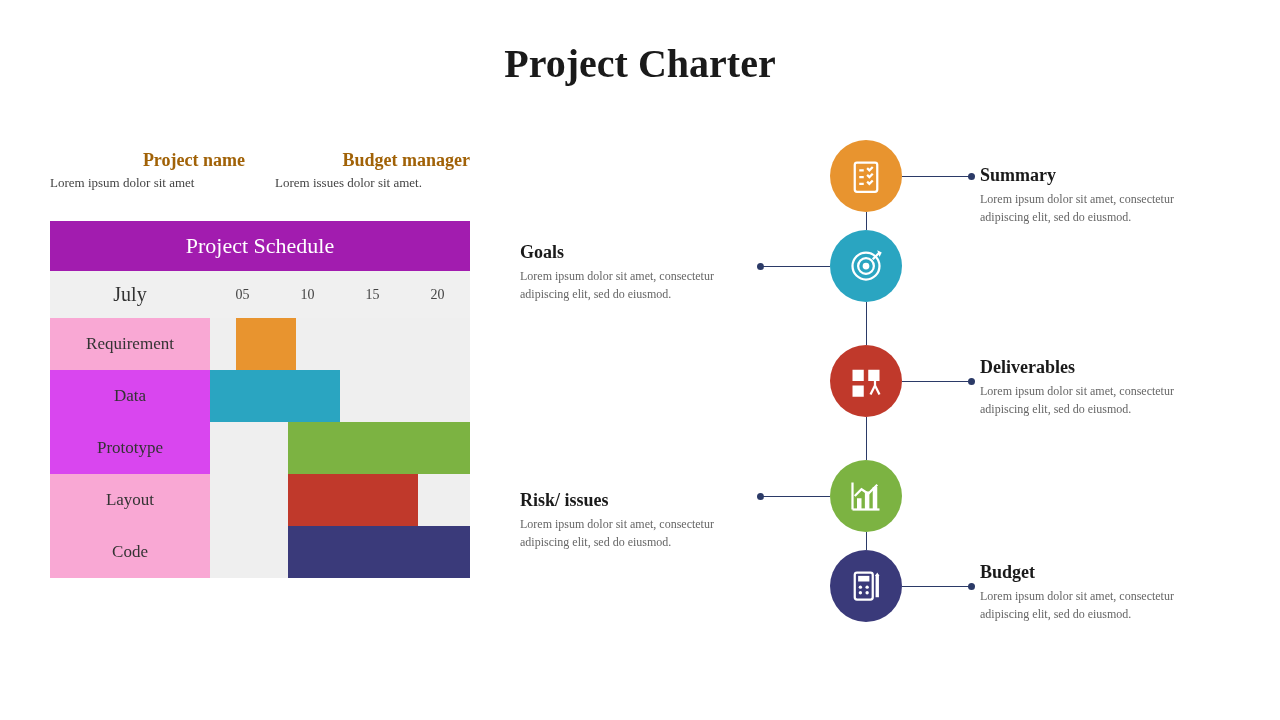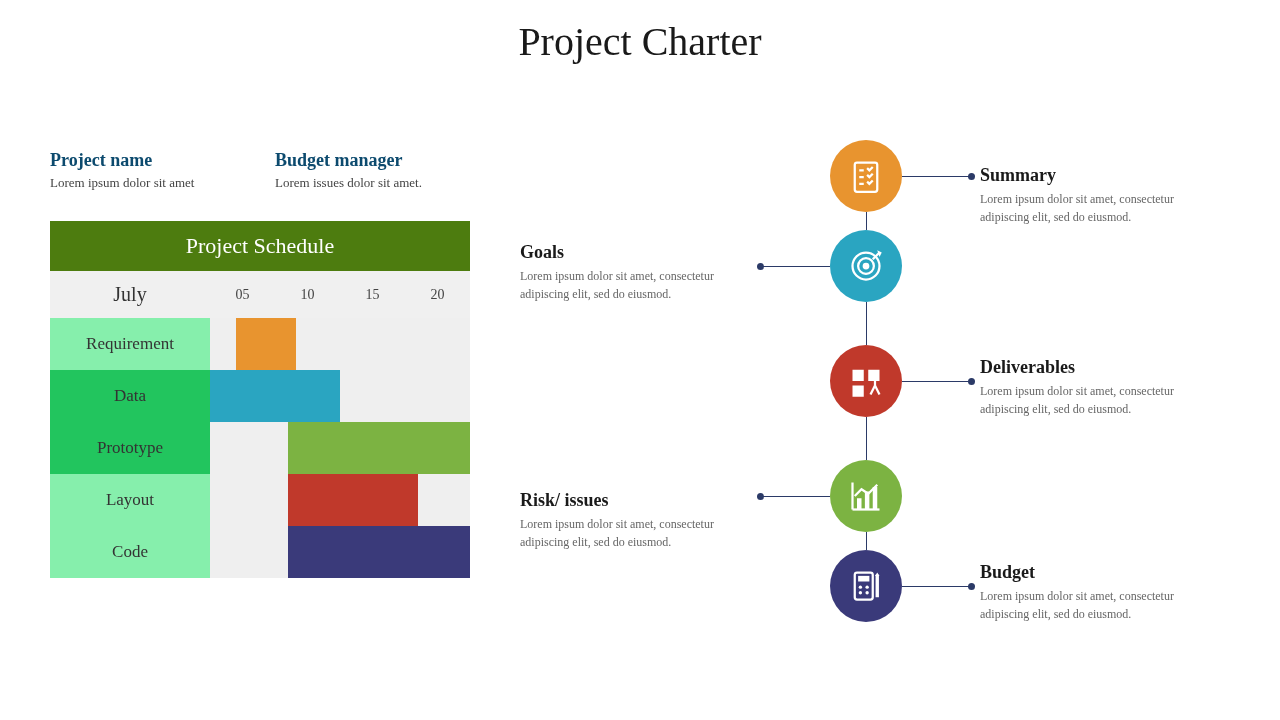--- a/index.html
+++ b/index.html
@@ -1,34 +1,34 @@
 <!DOCTYPE html>
 <html><head>
 <meta charset="utf-8">
 <style>
 * { margin: 0; padding: 0; box-sizing: border-box; }
 body { font-family: Georgia, 'Times New Roman', serif; width: 1280px; height: 720px; background: #fff; color: #333; position: relative; }
-.title { text-align: center; font-size: 40px; font-weight: 400; color: #1a1a1a; padding-top: 18px; }
+.title { text-align: center; font-size: 40px; font-weight: 700; color: #1a1a1a; padding-top: 40px; }
 .left-col { position: absolute; left: 50px; top: 150px; width: 420px; }
 .meta-row { display: flex; gap: 30px; margin-bottom: 30px; }
 .meta-item { flex: 1; }
-.meta-label { font-size: 18px; font-weight: bold; color: #0c4a6e; margin-bottom: 4px; }
+.meta-label { font-size: 18px; font-weight: bold; color: #a16207; margin-bottom: 4px; text-align: right; }
 .meta-value { font-size: 13px; color: #444; }
 .schedule { width: 420px; }
-.sched-header { background: #4d7c0f; color: #fff; text-align: center; font-size: 22px; padding: 12px 0; }
+.sched-header { background: #a21caf; color: #fff; text-align: center; font-size: 22px; padding: 12px 0; }
 .sched-month-row { display: flex; align-items: center; background: #f0f0f0; }
 .sched-month { width: 160px; text-align: center; font-size: 20px; padding: 12px 0; color: #333; }
 .sched-dates { flex: 1; display: flex; }
 .sched-date { flex: 1; text-align: center; font-size: 14px; color: #444; }
 .sched-row { display: flex; align-items: stretch; height: 52px; }
 .sched-task { width: 160px; display: flex; align-items: center; justify-content: center; font-size: 17px; color: #333; }
 .sched-bars { flex: 1; position: relative; background: #efefef; }
 .bar { position: absolute; top: 0; bottom: 0; }
-.row-even .sched-task { background: #86efac; }
-.row-odd .sched-task { background: #22c55e; }
+.row-even .sched-task { background: #f9a8d4; }
+.row-odd .sched-task { background: #d946ef; }
 .right-col { position: absolute; left: 520px; top: 140px; width: 700px; }
 .item-circle { width: 72px; height: 72px; border-radius: 50%; display: flex; align-items: center; justify-content: center; flex-shrink: 0; }
 .item-circle svg { width: 36px; height: 36px; fill: #fff; }
 .item-text { width: 230px; }
 .item-title { font-size: 18px; font-weight: bold; color: #1a1a1a; margin-bottom: 4px; }
 .item-desc { font-size: 12px; color: #666; line-height: 1.5; }
 .connector { position: absolute; height: 1px; background: #2b3a67; }
 .connector::after { content: ''; position: absolute; width: 7px; height: 7px; background: #2b3a67; border-radius: 50%; top: -3px; }
 .connector.right-dot::after { right: -3px; }
 .connector.left-dot::after { left: -3px; }

